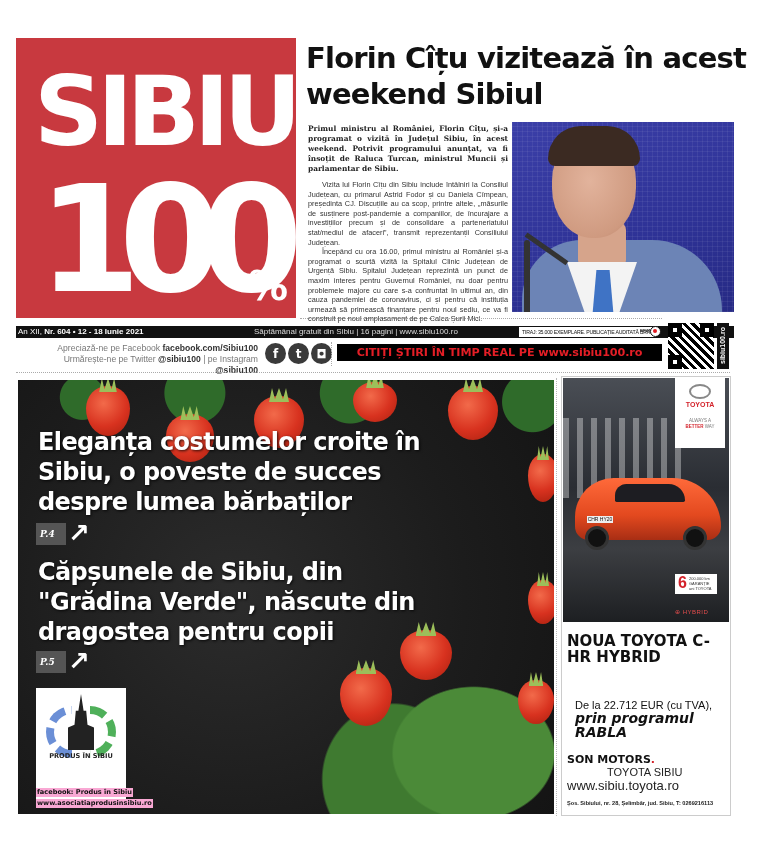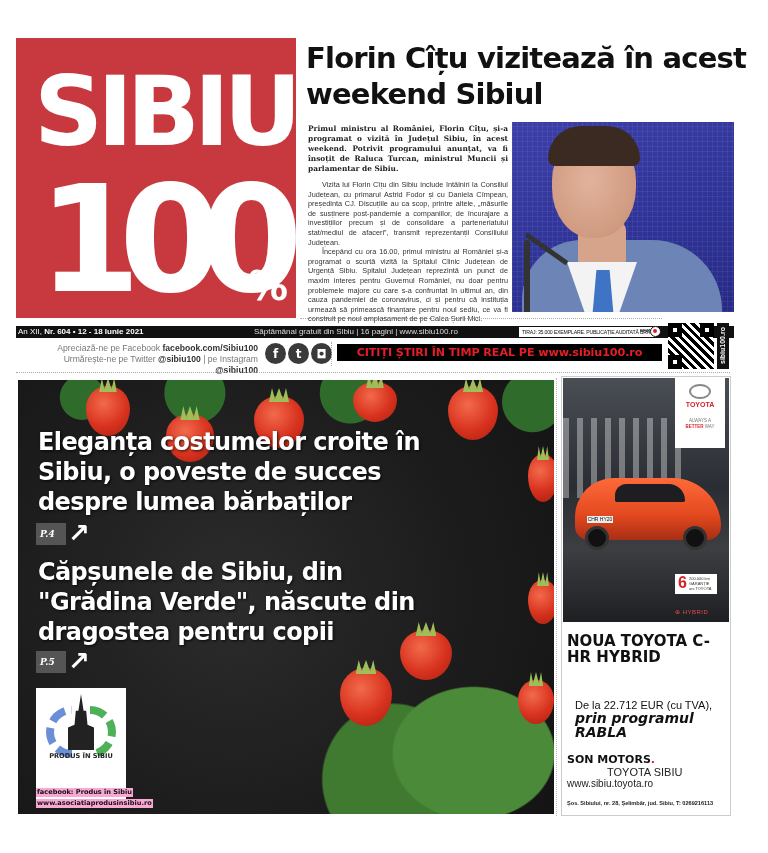--- a/index.html
+++ b/index.html
@@ -275,21 +275,21 @@
     position: absolute; left: 5px; top: 322px; width: 160px;
     font-family: "Liberation Sans", sans-serif; font-size: 11px; line-height: 13px; color: #111; margin-left: 8px;
   }
   .ad-price b { font-family: "DejaVu Sans", sans-serif; font-size: 14px; font-style: italic; }
   .ad-dealer {
     position: absolute; left: 5px; top: 376px; width: 160px;
     font-family: "DejaVu Sans", sans-serif; font-weight: bold; font-size: 11px; line-height: 13px; color: #111;
   }
   .ad-dealer .dot { color: #d3222a; }
   .ad-city { position: absolute; left: 5px; top: 389px; font-size: 11px; color: #222; font-family: "Liberation Sans", sans-serif; margin-left: 40px; }
-  .ad-web { position: absolute; left: 5px; top: 401px; font-size: 10px; color: #222; font-family: "Liberation Sans", sans-serif; }
+  .ad-web { position: absolute; left: 5px; top: 401px; font-size: 13px; color: #222; font-family: "Liberation Sans", sans-serif; }
   .ad-addr {
     position: absolute; left: 5px; top: 423px; font-size: 5.6px; font-weight: bold; color: #222; font-family: "Liberation Sans", sans-serif;
   }
 </style>
 </head>
 <body>
 
 <div class="logo">
   <div class="sibiu">SIBIU</div>
   <div class="hundred">100</div>

